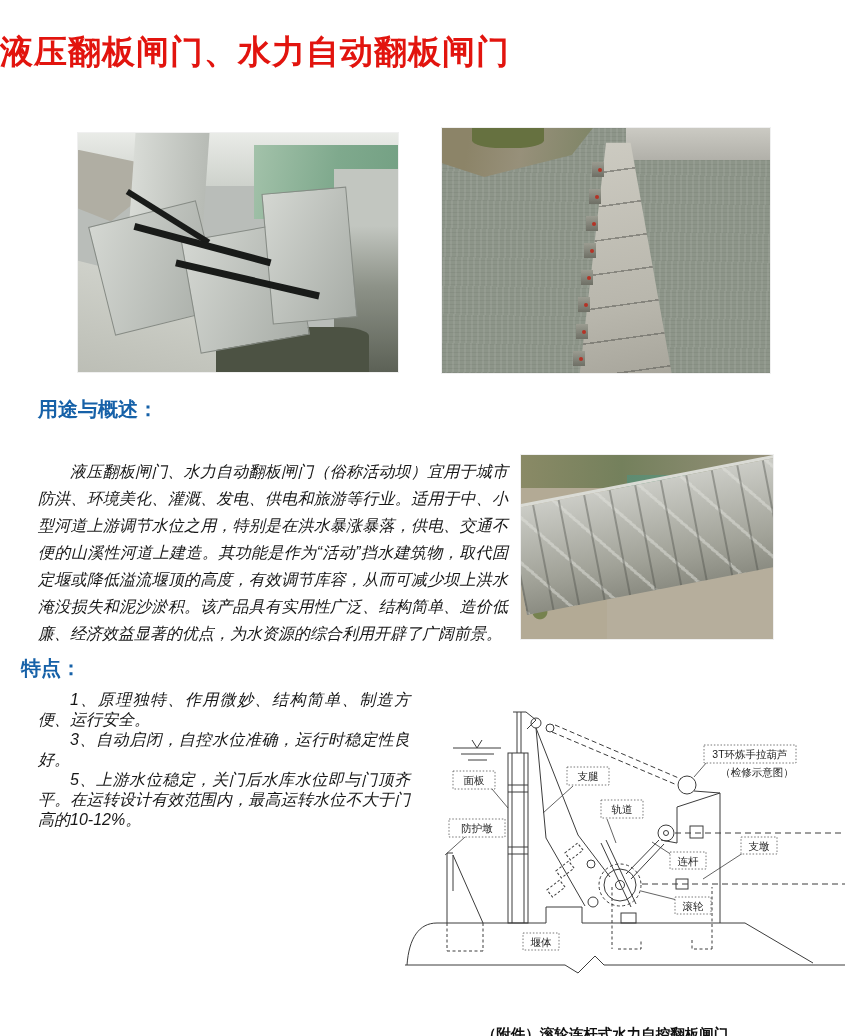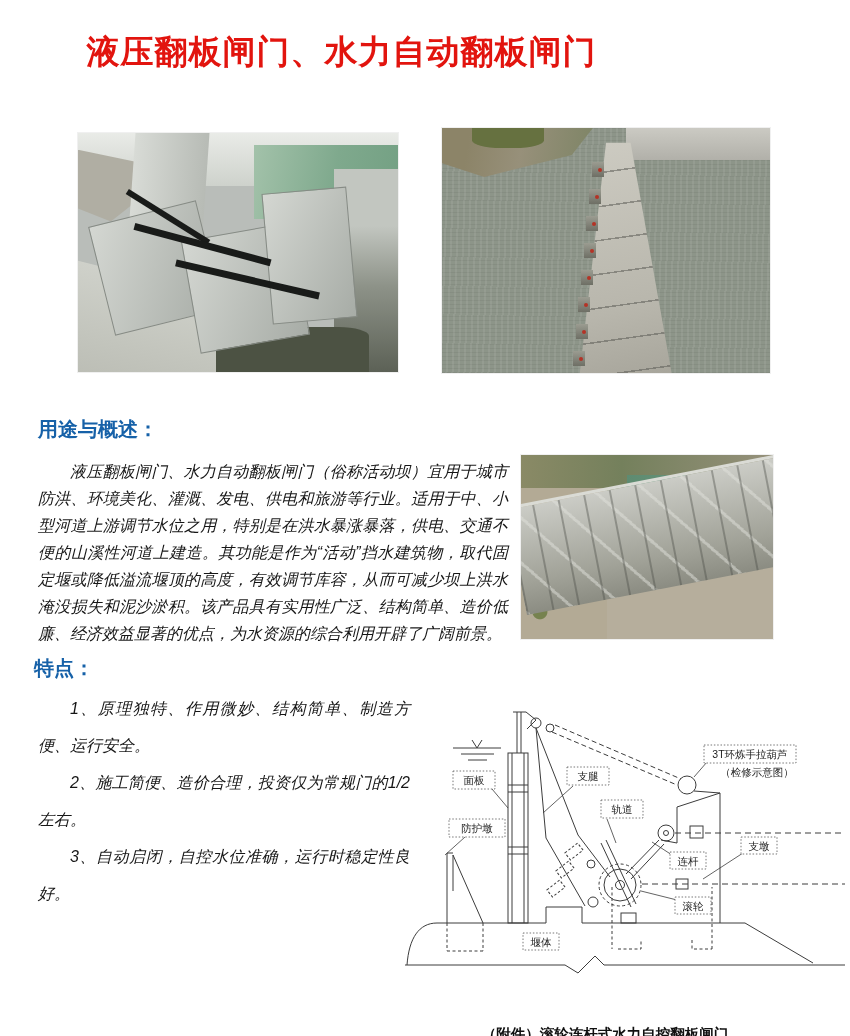--- a/index.html
+++ b/index.html
@@ -1,26 +1,26 @@
 <!DOCTYPE html>
 <html><head>
 <meta charset="utf-8">
 <style>
   html,body{margin:0;padding:0;background:#ffffff;}
   body{width:850px;height:1036px;position:relative;overflow:hidden;
        font-family:"Liberation Sans","DejaVu Sans",sans-serif;color:#141414;}
-  .title{position:absolute;left:0;top:30px;width:683px;text-align:center;
+  .title{position:absolute;left:0;top:30px;width:683px;text-align:left;
          font-size:33px;font-weight:700;color:#e2140e;letter-spacing:1px;}
   h2.sec{position:absolute;margin:0;font-size:20px;font-weight:700;color:#1661a8;}
-  #ov-head{left:38px;top:416px;}
-  #ft-head{left:34px;top:655px;}
+  #ov-head{left:38px;top:396px;}
+  #ft-head{left:21px;top:655px;}
   .bodytext{font-size:16px;line-height:27px;text-align:justify;color:#161616;font-style:italic;}
   #ov-body{position:absolute;left:38px;top:458px;width:470px;margin:0;text-indent:2em;}
   #ft-list{position:absolute;left:38px;top:690px;width:372px;}
-  #ft-list p{margin:0;text-indent:2em;line-height:37px;}
+  #ft-list p{margin:0;text-indent:2em;line-height:20px;}
   
   .photo{position:absolute;overflow:hidden;background:#b9bdb9;box-shadow:0 0 0 1px rgba(0,0,0,.06);}
   .photo div{position:absolute;}
   #photo1{left:78px;top:133px;width:320px;height:239px;}
   #photo2{left:442px;top:128px;width:328px;height:245px;}
   #photo3{left:521px;top:455px;width:252px;height:184px;}
   
   .p1-sky{top:0;left:0;right:0;height:22%;background:linear-gradient(#e9ebe7,#ced2cc);}
   .p1-rocks{left:0;top:7%;width:27%;height:30%;background:#b0aea3;
             clip-path:polygon(0 0,100% 25%,78% 62%,38% 100%,0 82%);}
@@ -123,22 +123,22 @@
 <div class="photo" id="photo3">
   <div class="p3-veg"></div>
   <div class="p3-water"></div>
   <div class="p3-ground"></div>
   <div class="p3-wall"></div>
 </div>
 
 <h2 class="sec" id="ft-head">特点：</h2>
 <div class="bodytext" id="ft-list">
   <p>1、原理独特、作用微妙、结构简单、制造方便、运行安全。</p>
-  <p>2、施工简便、造价合理，投资仅为常规门的1/2左右。</p>
   <p>3、自动启闭，自控水位准确，运行时稳定性良好。</p>
+  <p>5、上游水位稳定，关门后水库水位即与门顶齐平。在运转设计有效范围内，最高运转水位不大于门高的10-12%。</p>
 </div>
 
 <svg id="diagram" viewBox="0 0 445 300">
   <g stroke="#3c3c3c" fill="none" stroke-width="1">
     <path d="M48 53 H96 M56 59 H89 M63 65 H82 M67 45 L72 53 L77 45"></path>
     <path d="M112 17 V58 M116 17 V58 M108 17 H121 L131 25 L122 34"></path>
     <circle cx="131" cy="28" r="5"></circle>
     <circle cx="145" cy="33" r="4"></circle>
     <rect x="103" y="58" width="20" height="170"></rect>
     <path d="M107 58 V228 M119 58 V228 M103 90 H123 M103 97 H123 M103 152 H123 M103 159 H123"></path>

